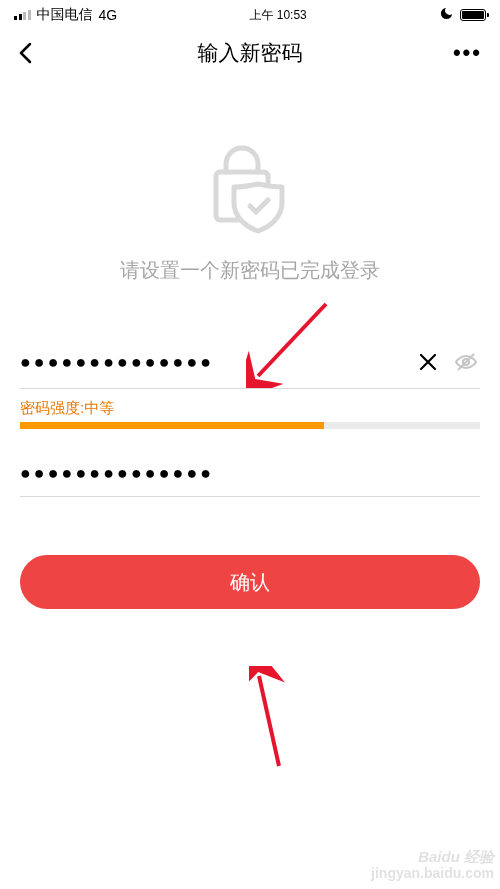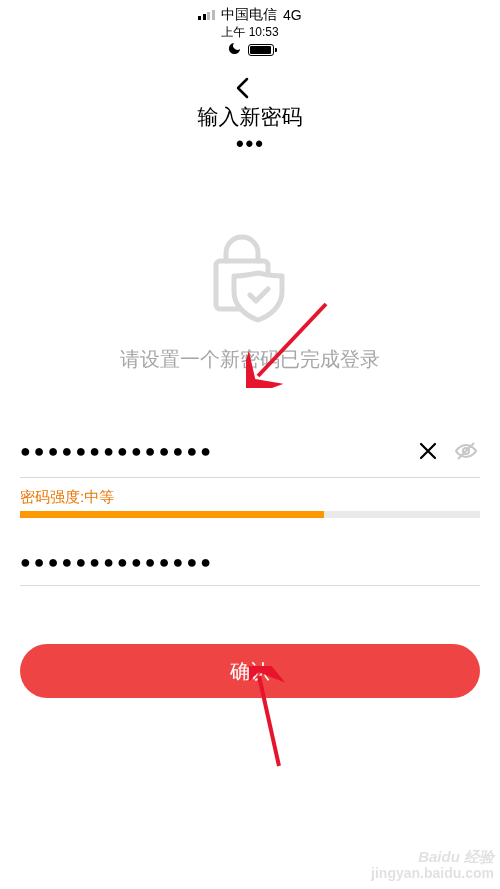--- a/index.html
+++ b/index.html
@@ -16,21 +16,20 @@
       overflow: hidden;
     }
     .status-bar {
       display: flex;
       justify-content: space-between;
       align-items: center;
       padding: 6px 14px 4px;
       font-size: 15px;
       font-weight: 500;
       color: #000;
-      flex-direction: column;
     }
     .status-left {
       display: flex;
       align-items: center;
       gap: 6px;
       font-size: 14px;
     }
     .signal {
       display: inline-flex;
       align-items: flex-end;
@@ -82,21 +81,20 @@
       bottom: 1px;
       width: 90%;
       background: #000;
       border-radius: 1px;
     }
     .nav-bar {
       display: flex;
       align-items: center;
       justify-content: space-between;
       padding: 10px 18px 12px;
-      flex-direction: column;
     }
     .back-btn {
       width: 30px;
       height: 30px;
       display: flex;
       align-items: center;
       justify-content: flex-start;
       cursor: pointer;
     }
     .nav-title {

